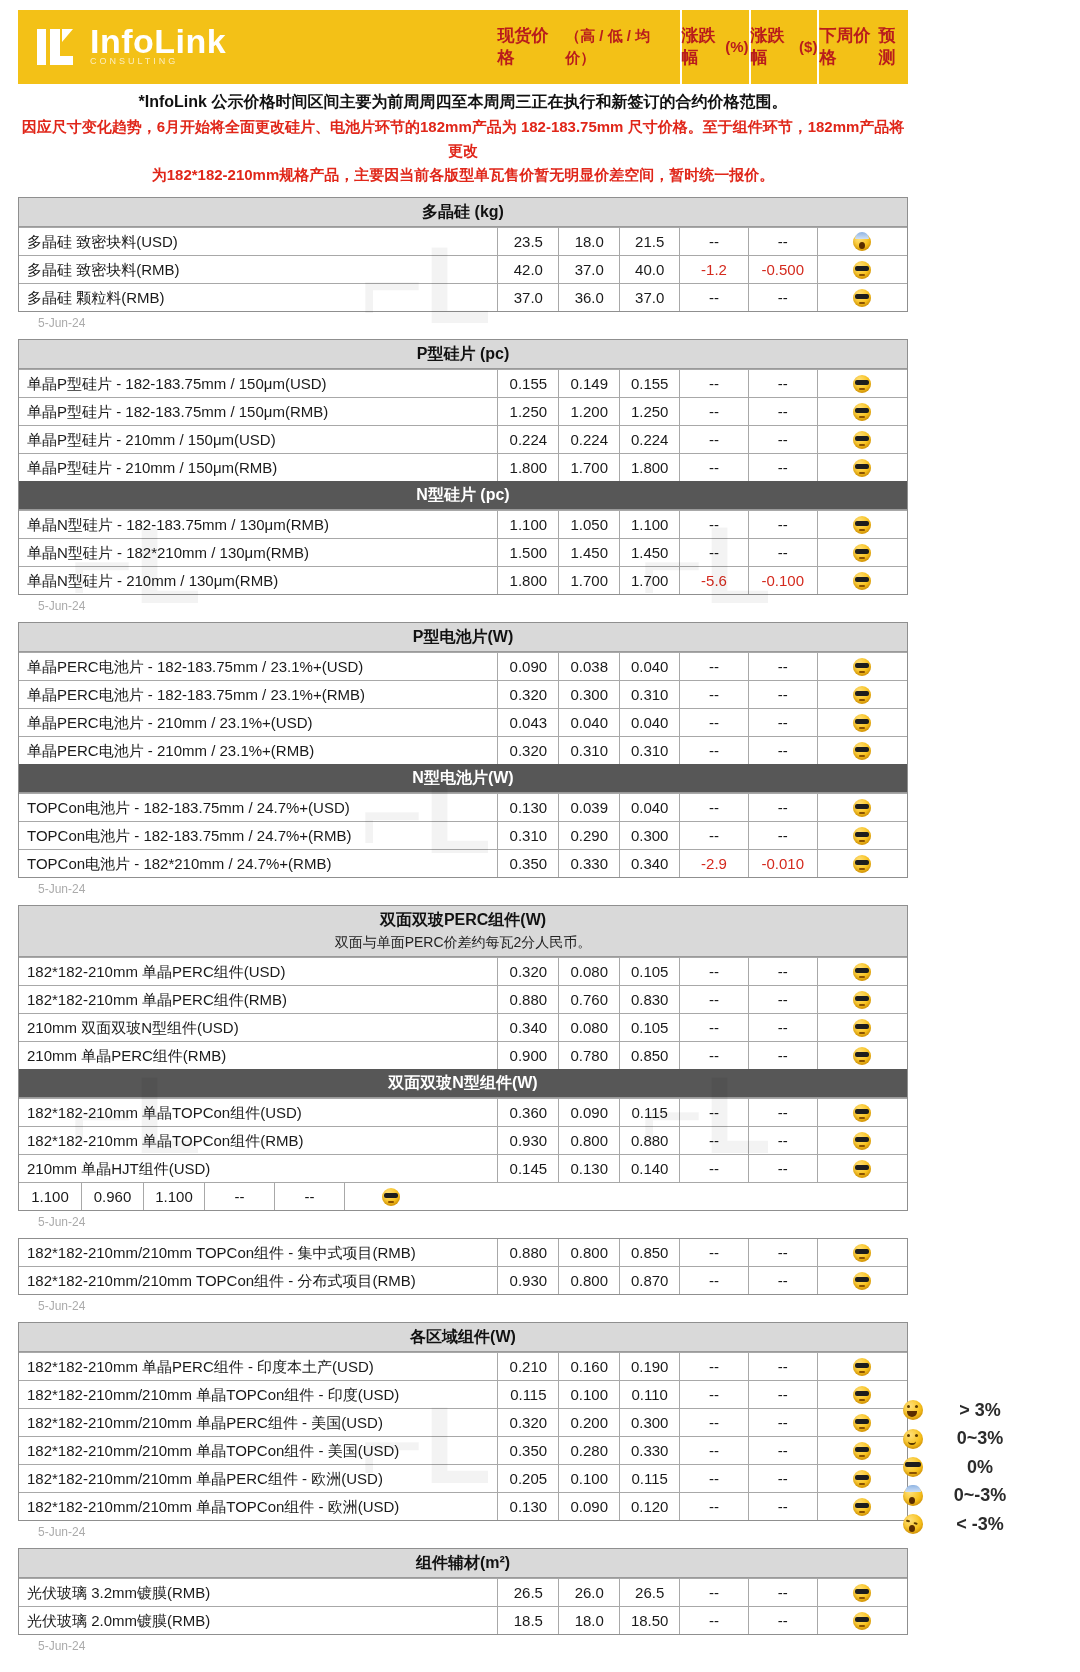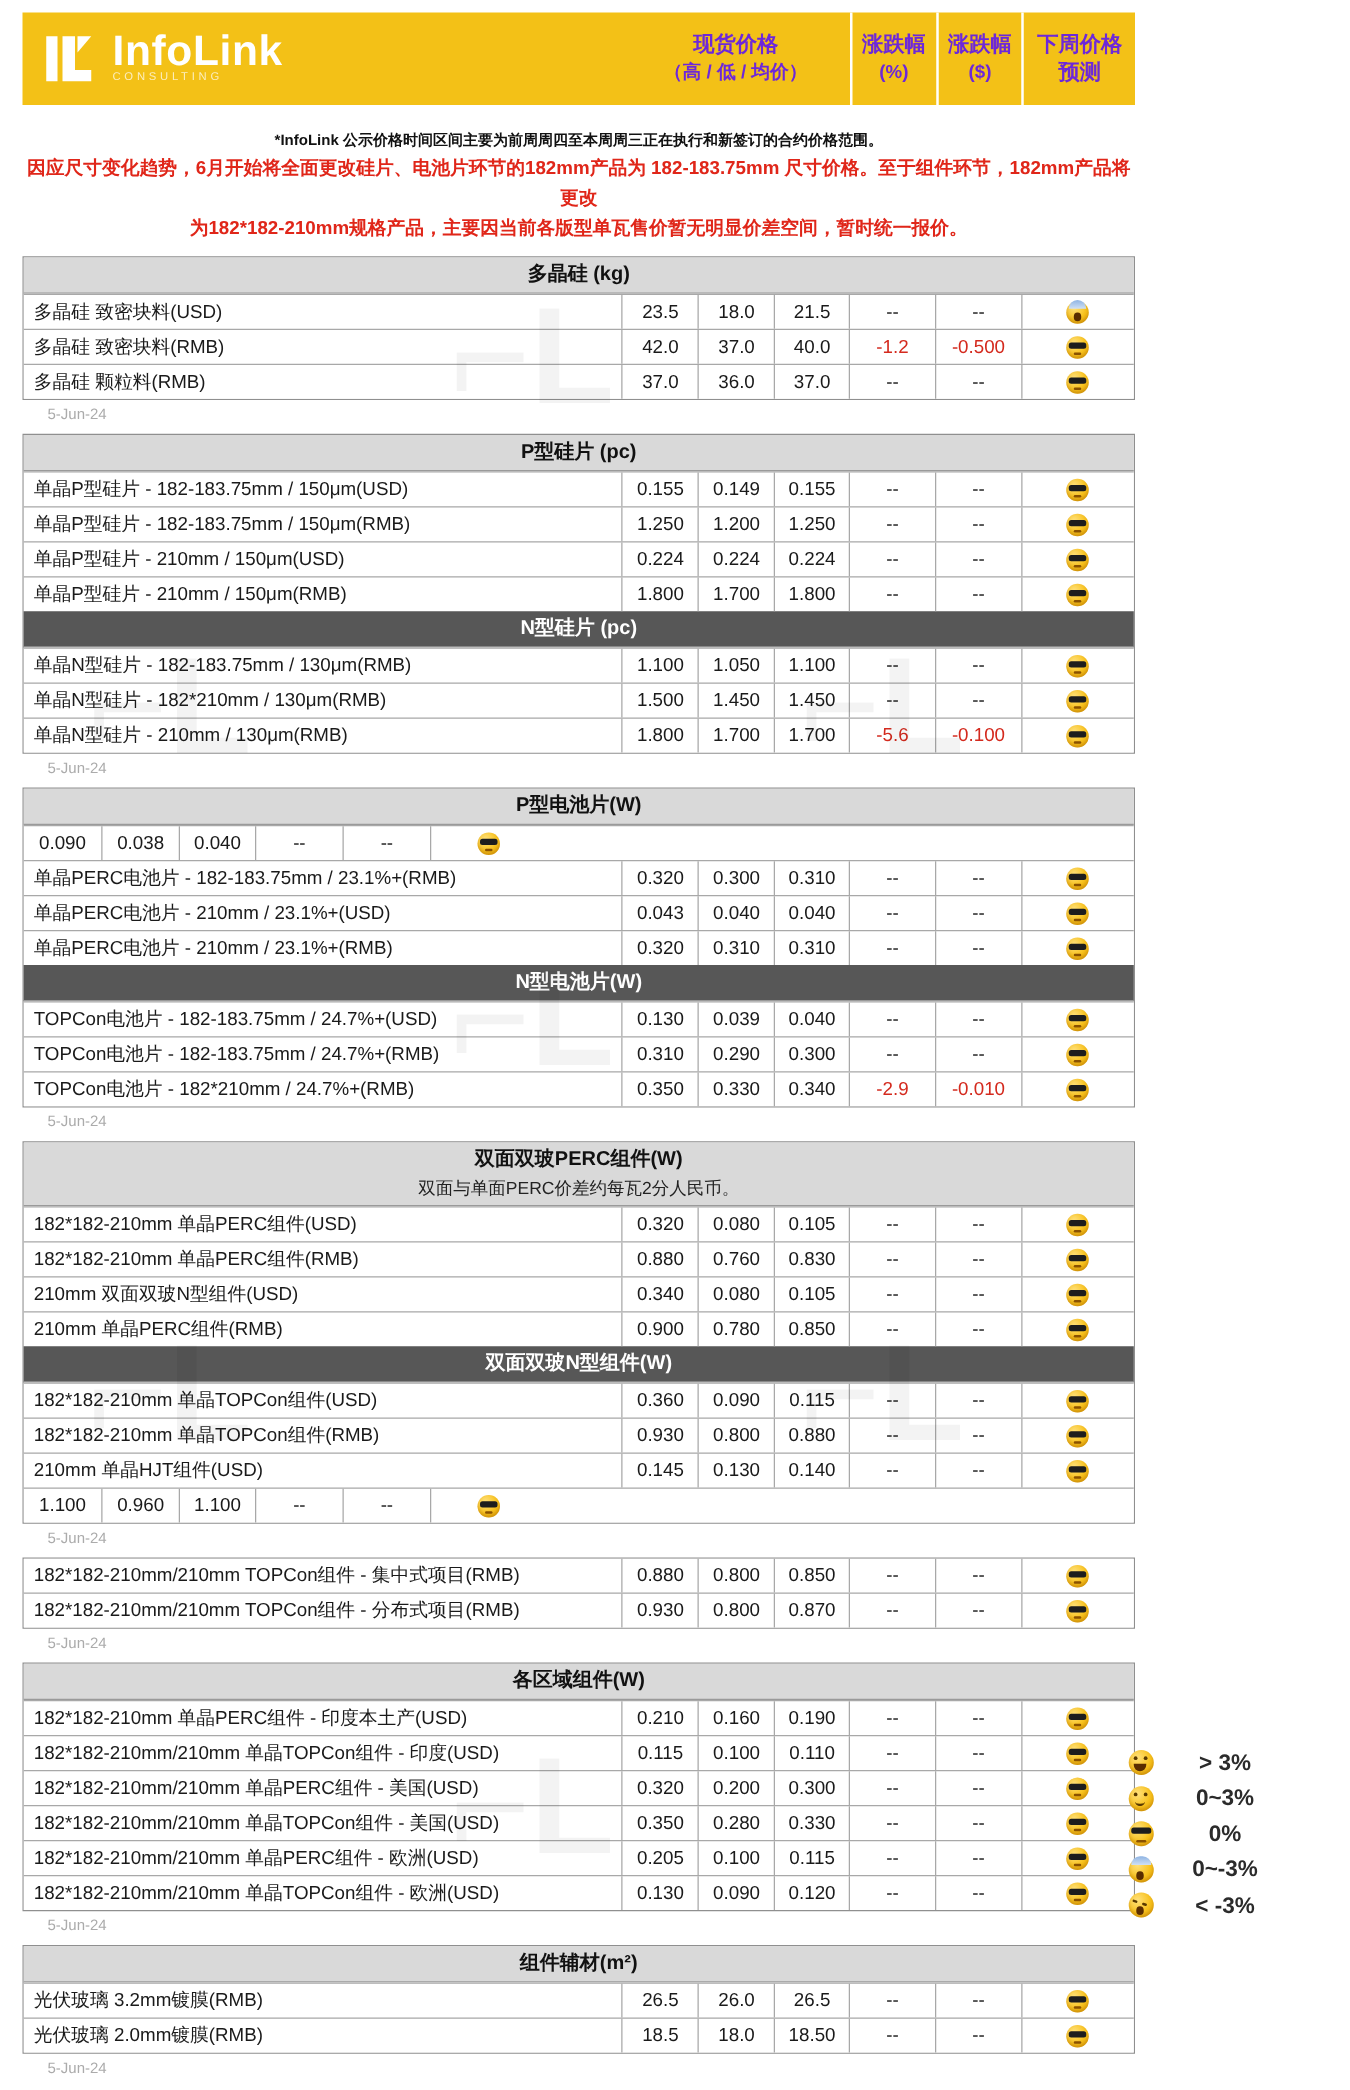--- a/index.html
+++ b/index.html
@@ -9,33 +9,33 @@
 
   
   .w-label{width:487px;}
   .w-num{width:62px;}
   .w-avg{width:61px;}
   .w-chg{width:70px;}
   .w-fc{width:92px;}
 
   
   .topbar{display:flex;width:890px;margin:10px 0 0 18px;background:#F3C117;height:74px;}
-  .topbar .hcell{box-sizing:border-box;display:flex;flex-direction:column;justify-content:center;
-                 align-items:center;font-weight:bold;color:#6d28d9;line-height:22px;}
+  .topbar .hcell{box-sizing:border-box;display:flex;flex-direction:row;justify-content:center;
+                 align-items:center;font-weight:bold;color:#b91c1c;line-height:22px;}
   .topbar .hcell + .hcell{border-left:2px solid #fff;}
   .hc-title{font-size:17px;}
   .hc-sub{font-size:15px;}
   .spotw{width:185px;}
   .logo-cell{width:487px;box-sizing:border-box;display:flex;align-items:center;padding-left:16px;}
   .brand-text{margin-left:10px;}
   .brand-name{color:#fff;font-size:34px;font-weight:bold;letter-spacing:.5px;line-height:28px;}
   .brand-sub{color:rgba(255,255,255,.72);font-size:9px;letter-spacing:3px;line-height:12px;}
 
   
-  .notice-black{width:890px;margin:20px 0 2px 18px;text-align:center;font-weight:bold;font-size:12px;color:#111;}
+  .notice-black{width:890px;margin:8px 0 2px 18px;text-align:center;font-weight:bold;font-size:16px;color:#111;}
   .notice-red{width:890px;margin:2px 0 10px 18px;text-align:center;font-weight:bold;font-size:15px;
               color:#E02619;line-height:24px;}
 
   
   .blocks{width:890px;margin-left:18px;}
   .block{border:1px solid #8f8f8f;}
   .sec-head{background:#D9D9D9;text-align:center;border-bottom:1px solid #9a9a9a;padding:3px 0;}
   .sec-head.dark{background:#575757;}
   .sec-title{font-weight:bold;font-size:16px;color:#111;line-height:22px;}
   .sec-head.dark .sec-title{color:#fff;}
@@ -259,20 +259,21 @@
             <span class="emo emo-cool"></span>
           </div>
         </div>
       </div>
       <div class="date">5-Jun-24</div>
       <div class="block">
         <div class="sec-head">
           <div class="sec-title">P型电池片(W)</div>
         </div>
         <div class="row">
+          <div class="cell lab w-label">单晶PERC电池片 - 182-183.75mm / 23.1%+(USD)</div>
           <div class="cell w-num">0.090</div>
           <div class="cell w-num">0.038</div>
           <div class="cell w-avg">0.040</div>
           <div class="cell w-chg">--</div>
           <div class="cell w-chg">--</div>
           <div class="cell w-fc">
             <span class="emo emo-cool"></span>
           </div>
         </div>
         <div class="row">

